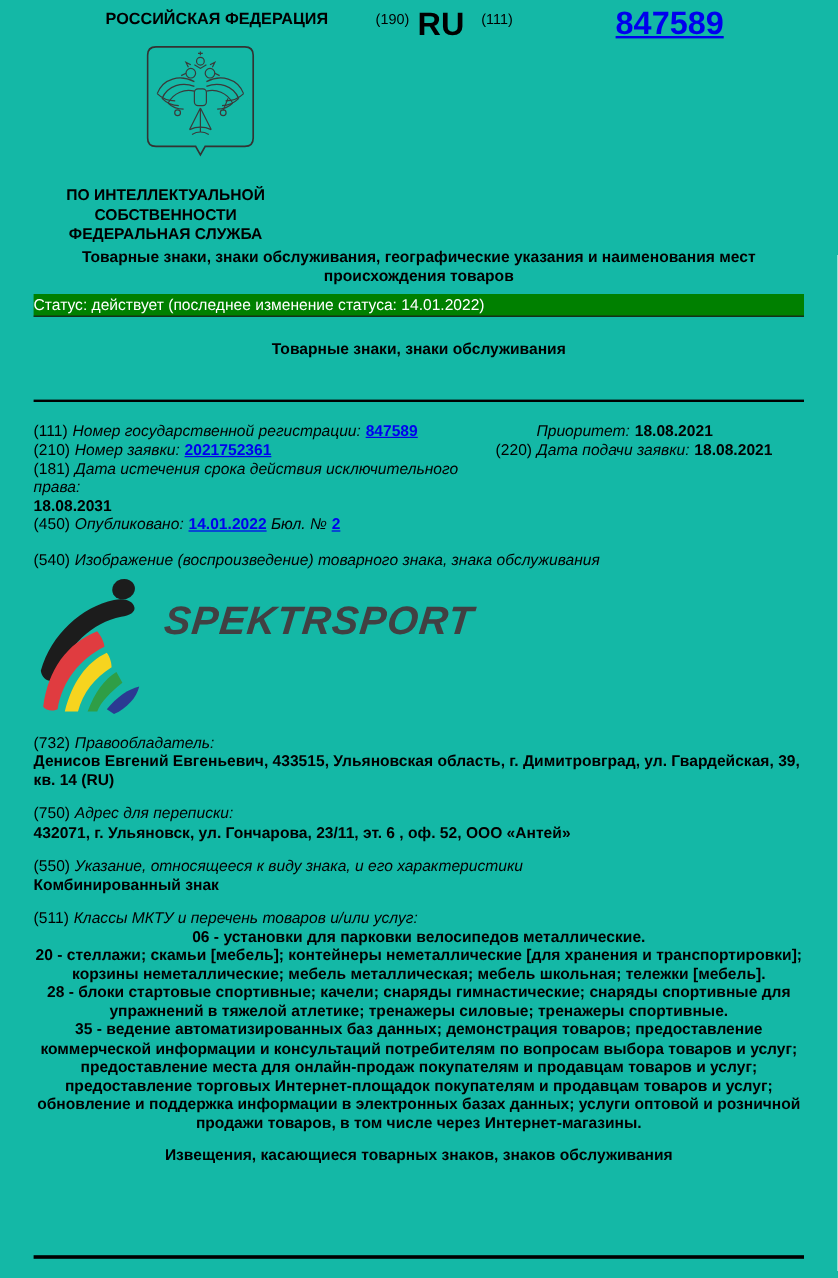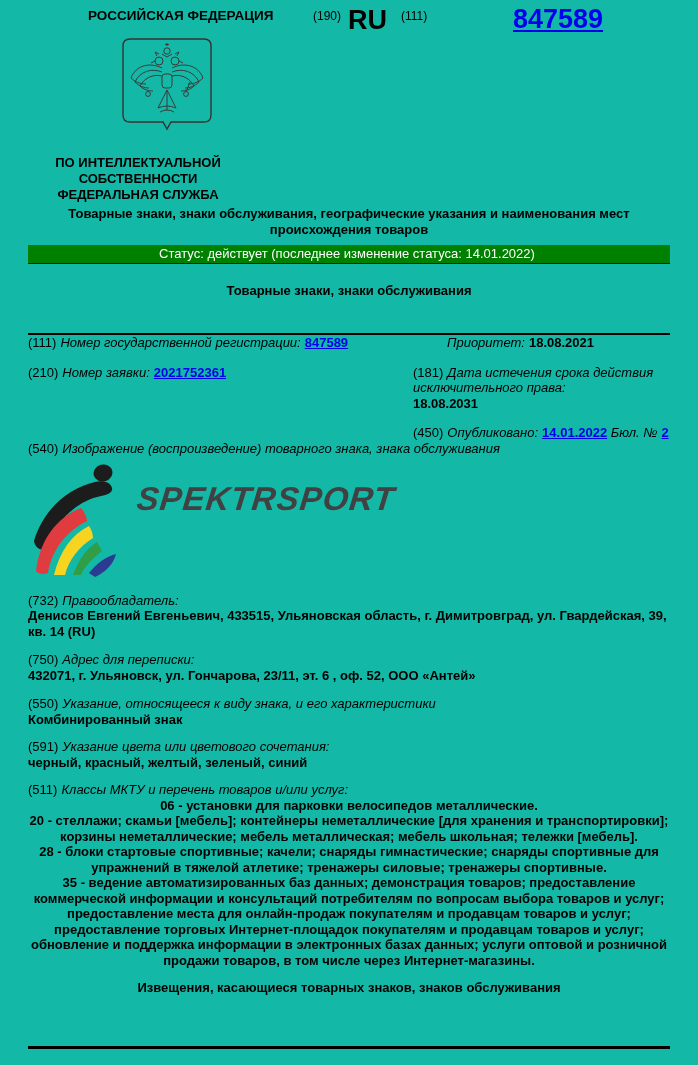--- a/index.html
+++ b/index.html
@@ -20,38 +20,38 @@
   .ru-code { position:absolute; left:348px; top:6px; font-size:27px; font-weight:bold; line-height:28px; }
   .reg-num-link { position:absolute; left:513px; top:5px; font-size:27px; font-weight:bold; line-height:28px;
                   color:#0000EE; text-decoration:underline; cursor:pointer; }
   .emblem { position:absolute; left:122px; top:38px; width:90px; height:100px; }
   .agency { position:absolute; left:18px; top:155px; width:240px; text-align:center;
             font-weight:bold; font-size:13px; line-height:16px; }
 
   
   .doc-title { margin-top:6px; text-align:center; font-weight:bold; line-height:16px; }
   .status-bar { margin-top:7px; height:19px; background:#008000; border-bottom:1px solid #1a1a1a;
-                color:#fff; text-align:center; padding-right:4px; line-height:18px; font-size:13px; }
+                color:#fff; text-align:left; padding-right:4px; line-height:18px; font-size:13px; }
   .section-heading { margin-top:19px; text-align:center; font-weight:bold; }
   .rule-thin { margin:34px 0 0 0; border:none; border-top:2px solid #000; }
   .rule-thick { position:absolute; left:28px; right:28px; top:1046px; height:3px; background:#000; }
 
   
-  .fields { display:grid; grid-template-columns:385px 1fr; row-gap:14px; }
+  .fields { display:grid; grid-template-columns:385px 1fr; margin-top:16px; }
   .cell { min-height:16px; }
   .cell.indent { padding-left:34px; }
   .code { margin-right:4px; }
   .lbl { font-style:italic; margin-right:4px; }
   .val-bold { font-weight:bold; }
   .link { color:#0000EE; font-weight:bold; text-decoration:underline; cursor:pointer; }
 
   
   .sec { margin-top:13px; }
   .sec .value-line { font-weight:bold; }
-  .sec540 { }
+  .sec540 { margin-top:14px; }
   .class-line { font-weight:bold;text-align:center; }
   .notices { margin-top:12px; text-align:center; font-weight:bold; }
 
   
   .logo-wrap { margin-top:6px; height:116px; display:flex; align-items:flex-start; }
   .logo-figure { width:95px; height:115px; flex:0 0 auto; }
   .logo-text { margin-left:14px; margin-top:28px; font-weight:bold; font-style:italic;
                font-size:33px; letter-spacing:1px; color:#414042; transform:skewX(-6deg); white-space:nowrap; }
 </style>
 </head>
@@ -118,20 +118,23 @@
       <div class="cell">
         <span class="code">(111)</span><span class="lbl">Номер государственной регистрации:</span><a class="link">847589</a>
       </div>
       <div class="cell indent">
         <span class="lbl">Приоритет:</span><span class="val-bold">18.08.2021</span>
       </div>
 
       <div class="cell">
         <span class="code">(210)</span><span class="lbl">Номер заявки:</span><a class="link">2021752361</a>
       </div>
+      <div class="cell">
+        <span class="code">(220)</span><span class="lbl">Дата подачи заявки:</span><span class="val-bold">18.08.2021</span>
+      </div>
 
       <div class="cell">
         <span class="code">(181)</span><span class="lbl">Дата истечения срока действия исключительного права:</span>
         <div class="val-bold">18.08.2031</div>
       </div>
 
       <div class="cell"></div>
       <div class="cell">
         <span class="code">(450)</span><span class="lbl">Опубликовано:</span><a class="link">14.01.2022</a>
         <span class="lbl">Бюл. №</span><a class="link">2</a>
@@ -167,24 +170,20 @@
     <div class="sec">
       <div><span class="code">(750)</span><span class="lbl">Адрес для переписки:</span></div>
       <div class="value-line">432071, г. Ульяновск, ул. Гончарова, 23/11, эт. 6 , оф. 52, ООО «Антей»</div>
     </div>
 
     <div class="sec">
       <div><span class="code">(550)</span><span class="lbl">Указание, относящееся к виду знака, и его характеристики</span></div>
       <div class="value-line">Комбинированный знак</div>
     </div>
 
-    <div class="sec" style="margin-top:12px">
-      <div><span class="code">(591)</span><span class="lbl">Указание цвета или цветового сочетания:</span></div>
-      <div class="value-line">черный, красный, желтый, зеленый, синий</div>
-    </div>
 
     <div class="sec" style="margin-top:12px">
       <div><span class="code">(511)</span><span class="lbl">Классы МКТУ и перечень товаров и/или услуг:</span></div>
       <div class="class-line">06 - установки для парковки велосипедов металлические.</div>
       <div class="class-line">20 - стеллажи; скамьи [мебель]; контейнеры неметаллические [для хранения и транспортировки]; корзины неметаллические; мебель металлическая; мебель школьная; тележки [мебель].</div>
       <div class="class-line">28 - блоки стартовые спортивные; качели; снаряды гимнастические; снаряды спортивные для упражнений в тяжелой атлетике; тренажеры силовые; тренажеры спортивные.</div>
       <div class="class-line">35 - ведение автоматизированных баз данных; демонстрация товаров; предоставление коммерческой информации и консультаций потребителям по вопросам выбора товаров и услуг; предоставление места для онлайн-продаж покупателям и продавцам товаров и услуг; предоставление торговых Интернет-площадок покупателям и продавцам товаров и услуг; обновление и поддержка информации в электронных базах данных; услуги оптовой и розничной продажи товаров, в том числе через Интернет-магазины.</div>
     </div>
 
     <div class="notices">Извещения, касающиеся товарных знаков, знаков обслуживания</div>

